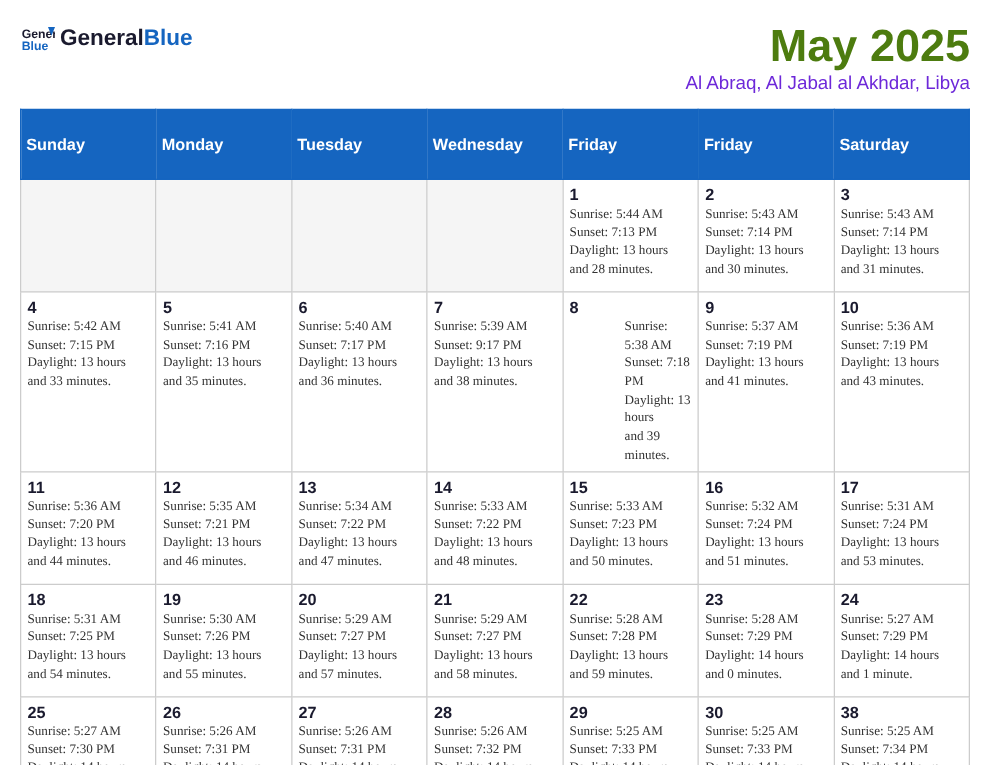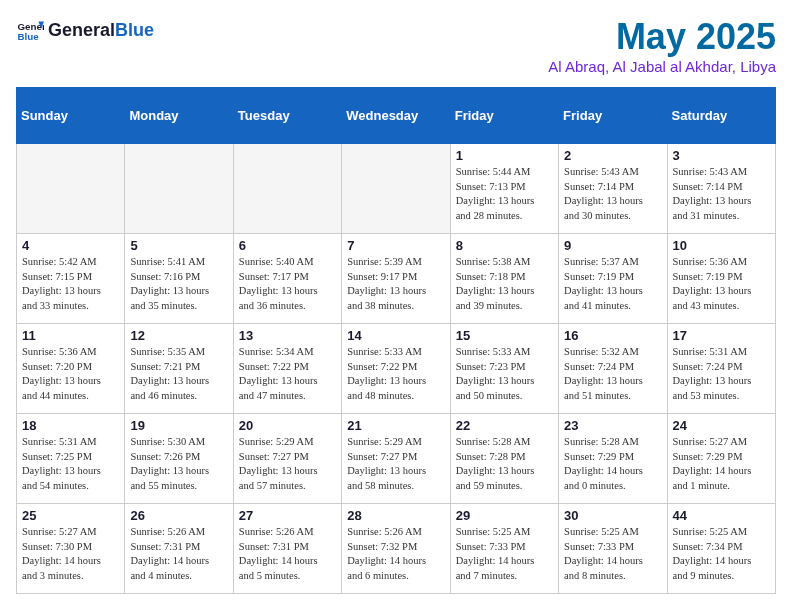--- a/index.html
+++ b/index.html
@@ -24,21 +24,21 @@
     .logo-icon {
       width: 28px;
       height: 28px;
     }
     .title-area {
       text-align: right;
     }
     .month-title {
       font-size: 36px;
       font-weight: bold;
-      color: #0369a1;
+      color: #4d7c0f;
     }
     .location-title {
       font-size: 15px;
       color: #6d28d9;
     }
     table {
       width: 100%;
       border-collapse: collapse;
       table-layout: fixed;
     }
@@ -161,21 +161,21 @@
         </td>
         <td>
           <span class="day-number">7</span>
           <div class="day-info" style="white-space: pre-line;">Sunrise: 5:39 AM
 Sunset: 9:17 PM
 Daylight: 13 hours
 and 38 minutes.</div>
         </td>
         <td>
           <span class="day-number">8</span>
-          <div class="day-info" style="white-space: pre-line;">Sunrise: 5:38 AM
+          <div class="day-info" style="white-space: pre-line; margin-left: 44px;">Sunrise: 5:38 AM
 Sunset: 7:18 PM
 Daylight: 13 hours
 and 39 minutes.</div>
         </td>
         <td>
           <span class="day-number">9</span>
           <div class="day-info" style="white-space: pre-line;">Sunrise: 5:37 AM
 Sunset: 7:19 PM
 Daylight: 13 hours
 and 41 minutes.</div>
@@ -327,21 +327,21 @@
 and 7 minutes.</div>
         </td>
         <td>
           <span class="day-number">30</span>
           <div class="day-info" style="white-space: pre-line;">Sunrise: 5:25 AM
 Sunset: 7:33 PM
 Daylight: 14 hours
 and 8 minutes.</div>
         </td>
         <td>
-          <span class="day-number">44</span>
+          <span class="day-number">38</span>
           <div class="day-info" style="white-space: pre-line;">Sunrise: 5:25 AM
 Sunset: 7:34 PM
 Daylight: 14 hours
 and 9 minutes.</div>
         </td>
       </tr>
     </tbody>
 </table>
 
 </body></html>

